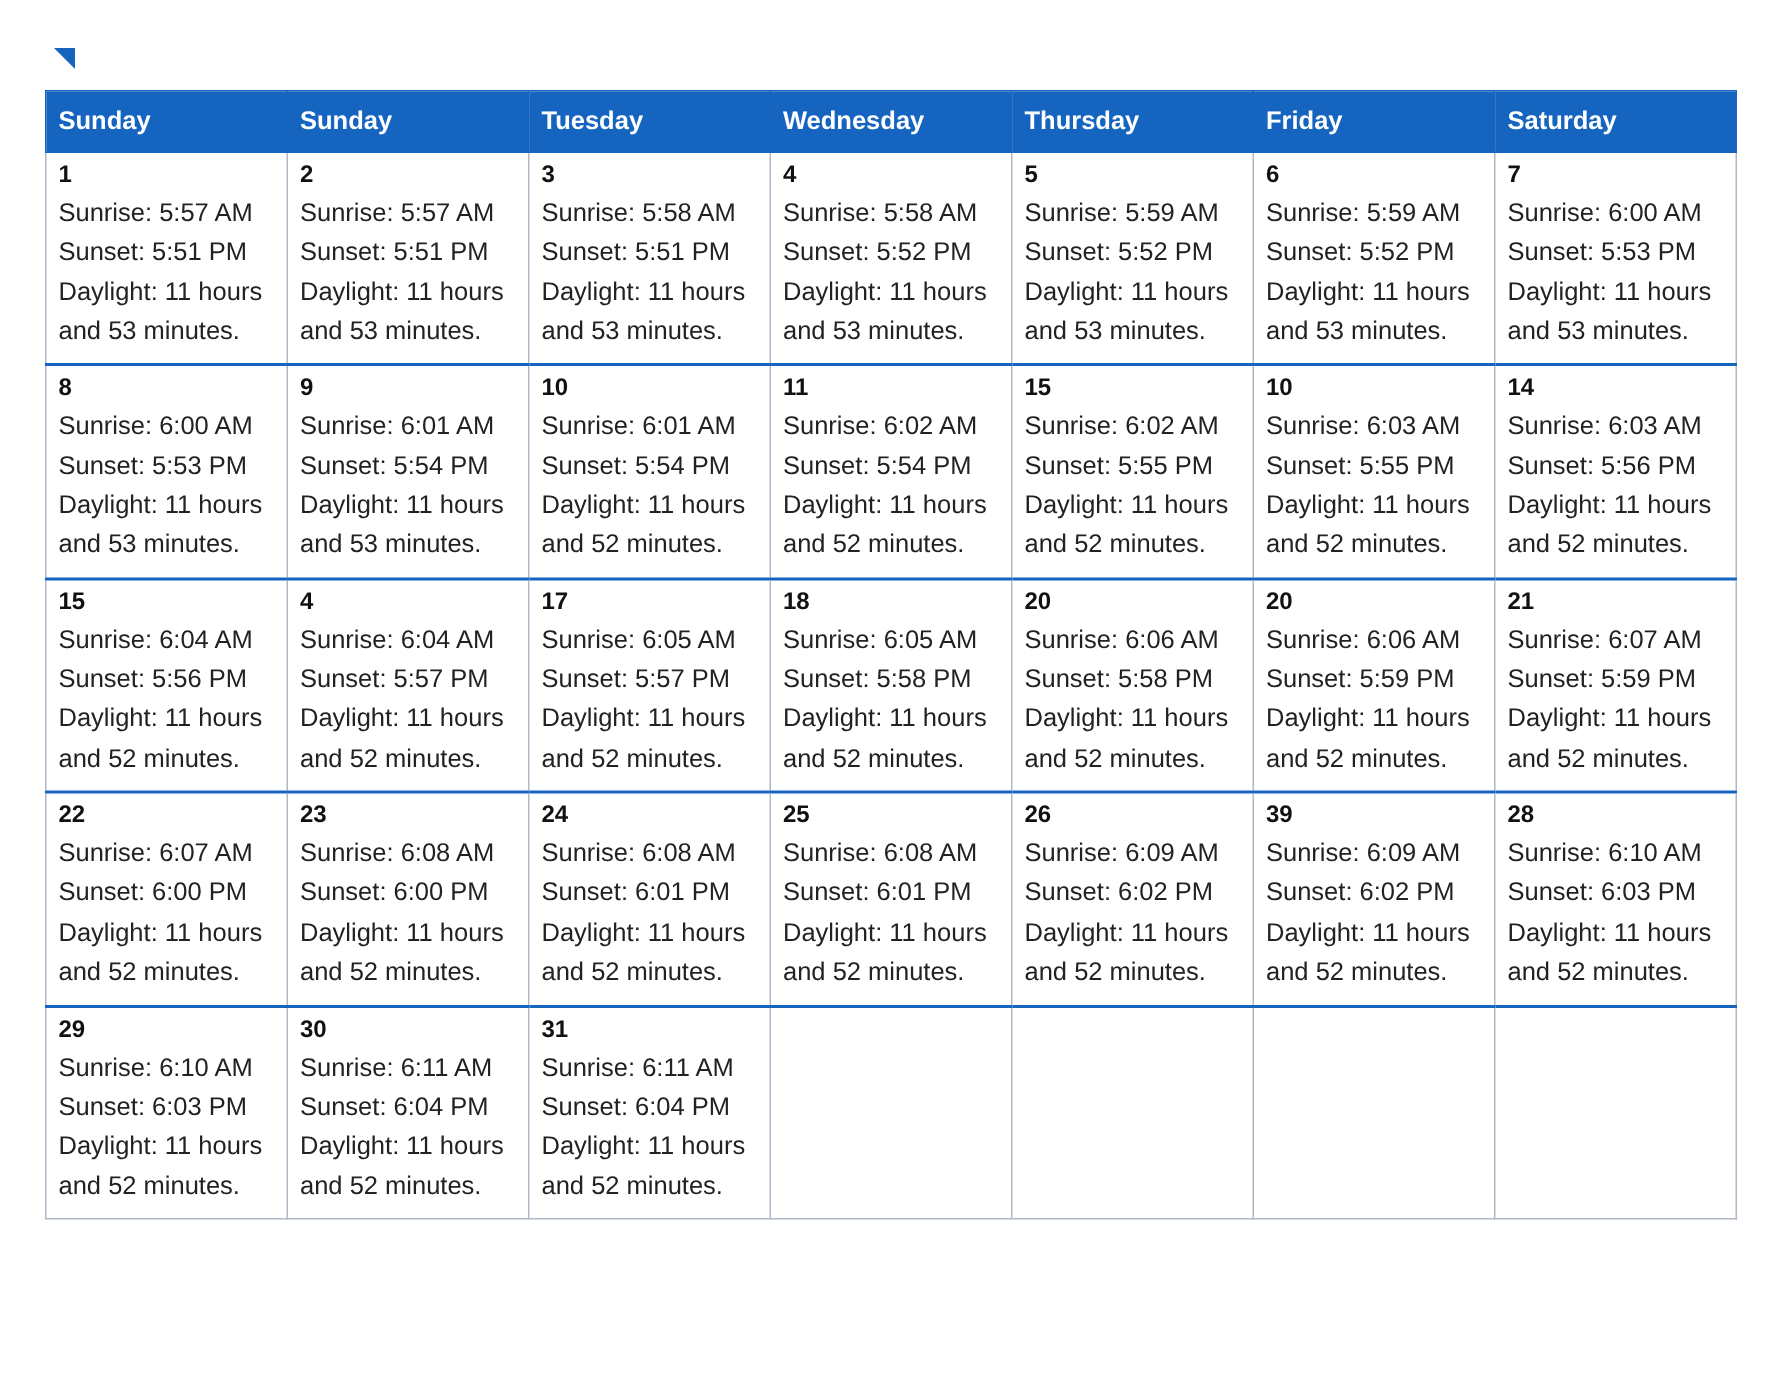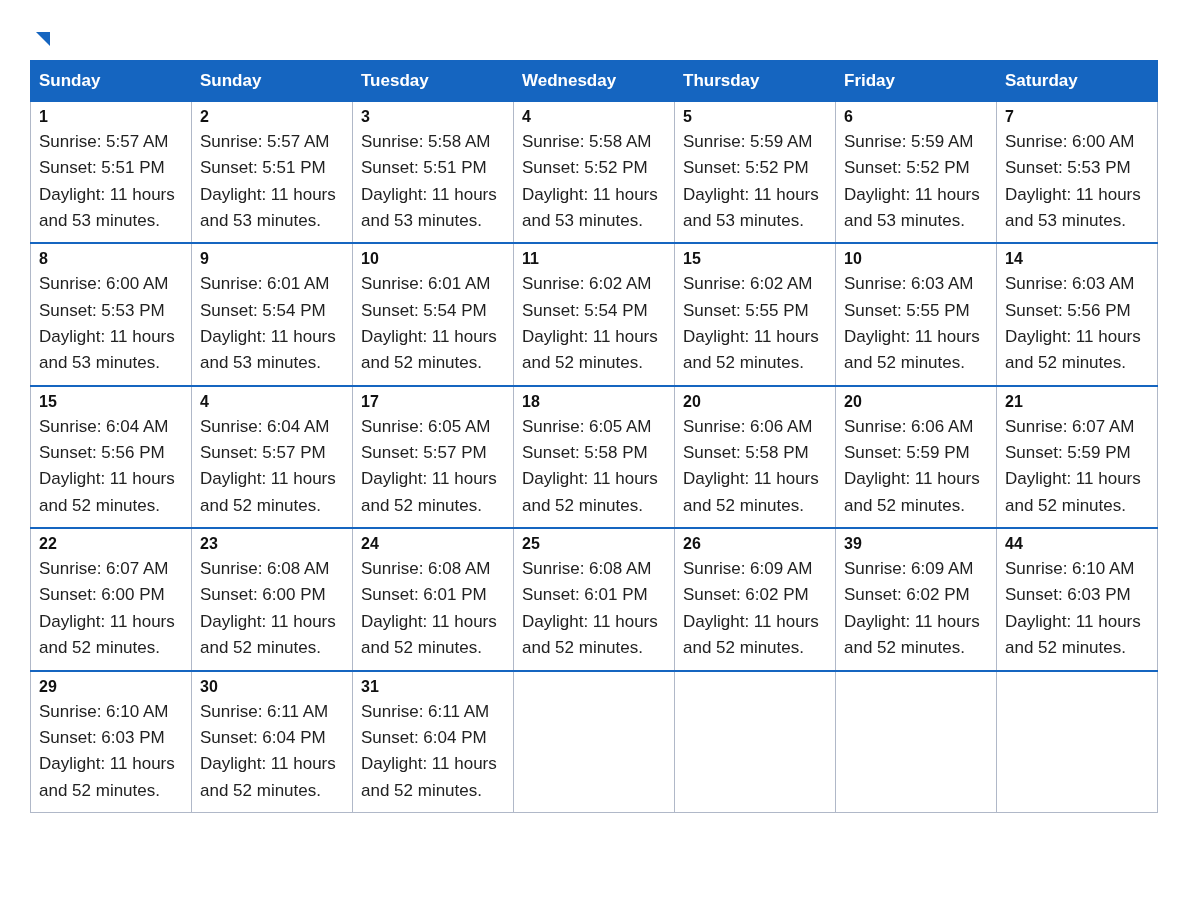--- a/index.html
+++ b/index.html
@@ -243,21 +243,21 @@
         </td>
         <td>
           <span class="day-number">26</span>
           <div class="day-info">Sunrise: 6:09 AM<br>Sunset: 6:02 PM<br>Daylight: 11 hours and 52 minutes.</div>
         </td>
         <td>
           <span class="day-number">39</span>
           <div class="day-info">Sunrise: 6:09 AM<br>Sunset: 6:02 PM<br>Daylight: 11 hours and 52 minutes.</div>
         </td>
         <td>
-          <span class="day-number">44</span>
+          <span class="day-number">28</span>
           <div class="day-info">Sunrise: 6:10 AM<br>Sunset: 6:03 PM<br>Daylight: 11 hours and 52 minutes.</div>
         </td>
       </tr>
       <tr class="row-separator">
         <td>
           <span class="day-number">29</span>
           <div class="day-info">Sunrise: 6:10 AM<br>Sunset: 6:03 PM<br>Daylight: 11 hours and 52 minutes.</div>
         </td>
         <td>
           <span class="day-number">30</span>

